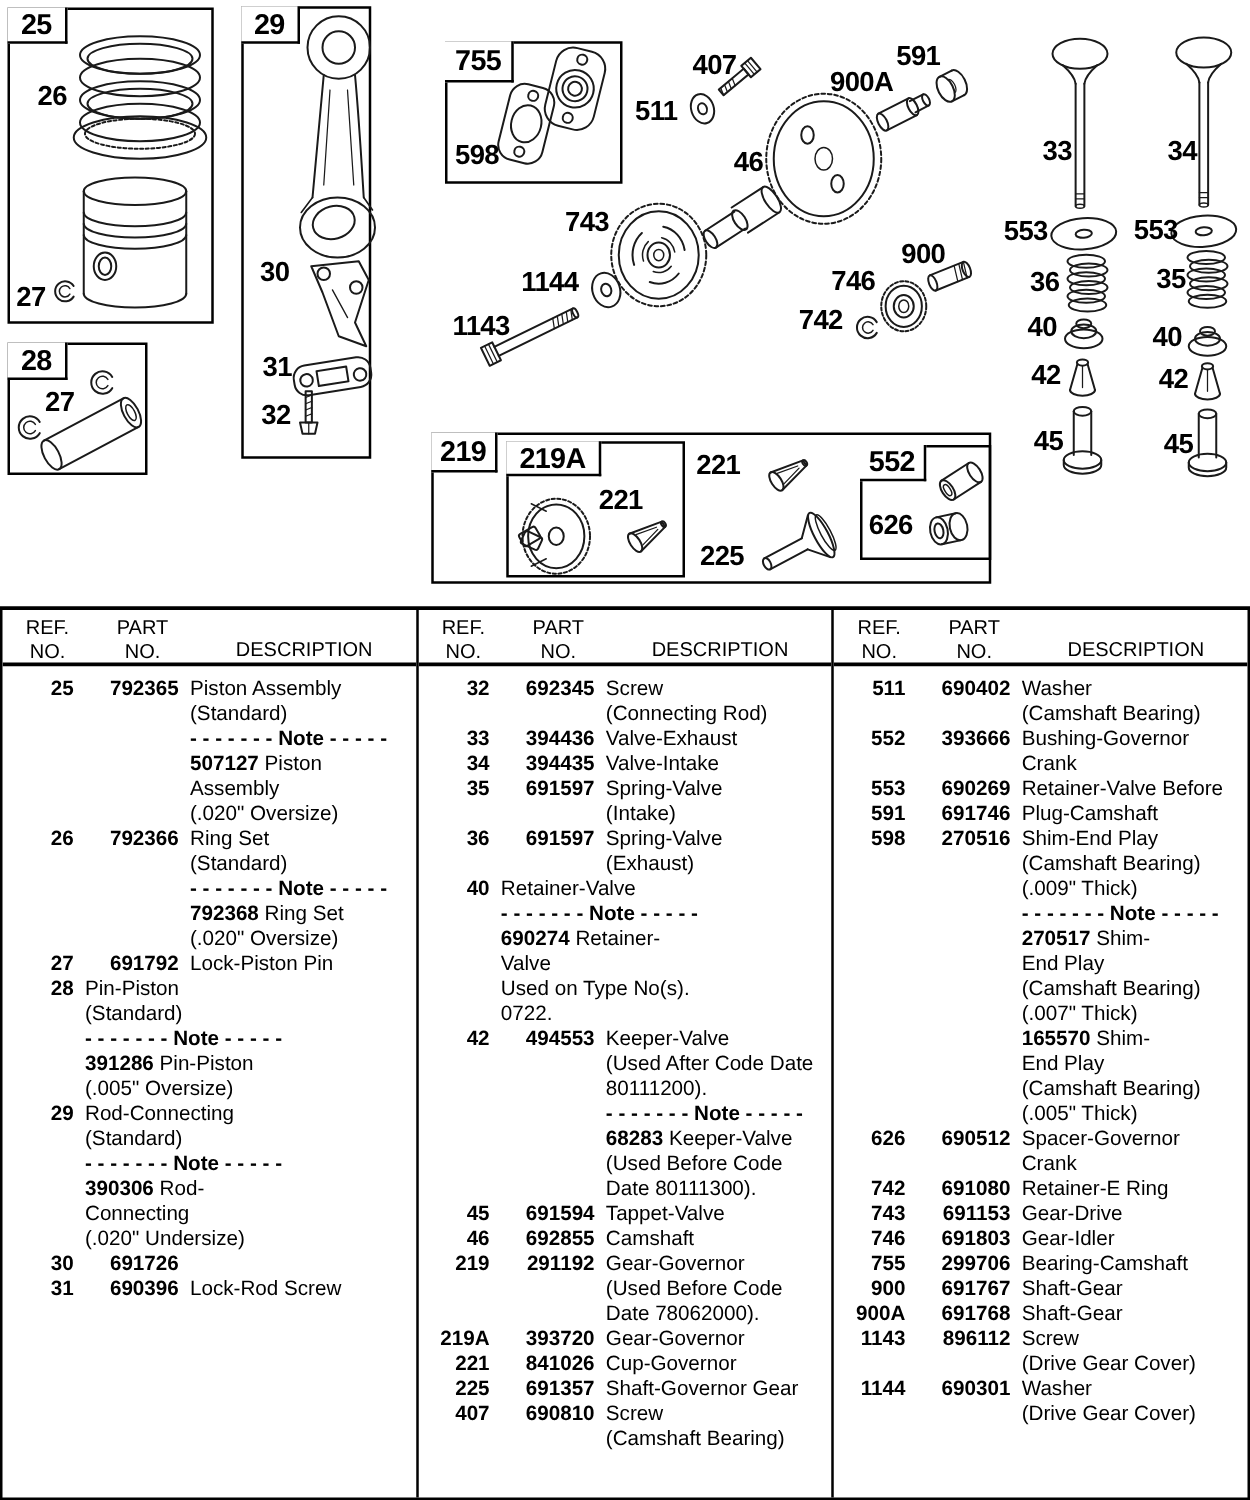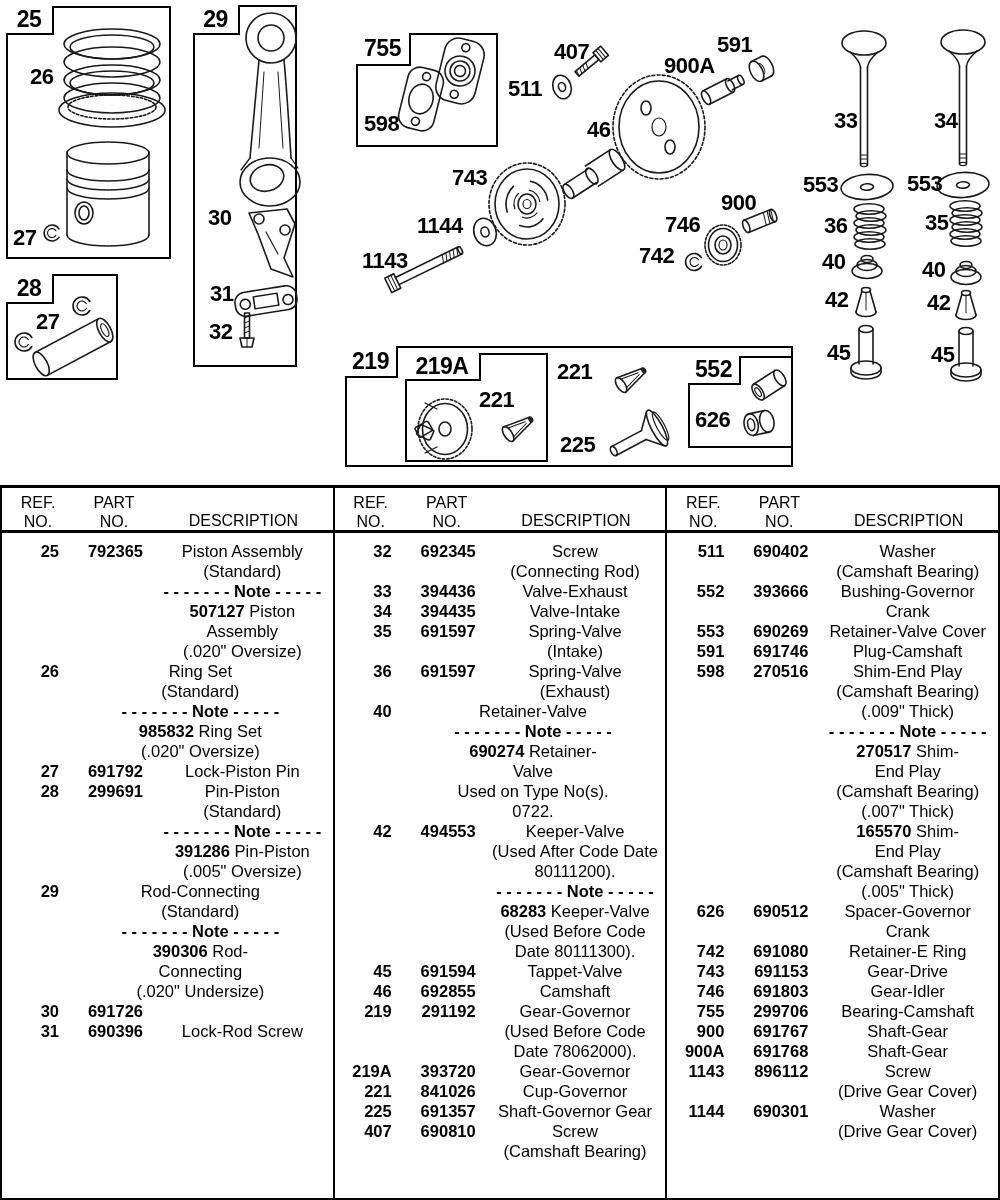--- a/index.html
+++ b/index.html
@@ -27,21 +27,21 @@
   .t-col { flex:1 1 0; min-width:0; overflow:hidden; }
   .t-col + .t-col { border-left:2px solid #000; }
   .t-head { height:45px; box-sizing:border-box; border-bottom:3px solid #000; display:flex; padding-top:5px; font-size:16px; line-height:19px; }
   .h-ref  { width:72px; flex:none; display:flex; flex-direction:column; align-items:center; }
   .h-part { width:80px; flex:none; display:flex; flex-direction:column; align-items:center; }
   .h-desc { flex:1; display:flex; align-items:flex-end; justify-content:center; padding-bottom:0; }
   .t-rows { padding-top:8px; }
   .t-row { display:flex; font-size:16.5px; line-height:20px; }
   .cell-ref  { width:57px; flex:none; text-align:right; font-weight:bold; }
   .cell-part { width:84px; flex:none; text-align:right; font-weight:bold; }
-  .cell-desc { flex:1; min-width:0; margin-left:9px;text-align:center; }
+  .cell-desc { flex:1; min-width:0; margin-left:9px; }
   .desc-line { white-space:nowrap; }
   .desc-line .b { font-weight:bold; }
 </style>
 </head>
 <body>
 
 <div class="diagram">
   <div class="box-layer">
       <div class="part-box" style="left: 6px; top: 6px; width: 165px; height: 253px;">
         <div class="part-box-label" style="width: 48px; height: 29px;">25</div>
@@ -463,38 +463,38 @@
             <div class="desc-line"><span>Piston Assembly</span></div>
             <div class="desc-line"><span>(Standard)</span></div>
             <div class="desc-line"><span class="b">- - - - - - - Note - - - - -</span></div>
             <div class="desc-line"><span class="b">507127</span><span> Piston</span></div>
             <div class="desc-line"><span>Assembly</span></div>
             <div class="desc-line"><span>(.020" Oversize)</span></div>
           </span>
         </div>
         <div class="t-row">
           <span class="cell-ref">26</span>
+          <span class="cell-part">792366</span>
           <span class="cell-desc">
             <div class="desc-line"><span>Ring Set</span></div>
             <div class="desc-line"><span>(Standard)</span></div>
             <div class="desc-line"><span class="b">- - - - - - - Note - - - - -</span></div>
-            <div class="desc-line"><span class="b">985832</span><span> Ring Set</span></div>
+            <div class="desc-line"><span class="b">792368</span><span> Ring Set</span></div>
             <div class="desc-line"><span>(.020" Oversize)</span></div>
           </span>
         </div>
         <div class="t-row">
           <span class="cell-ref">27</span>
           <span class="cell-part">691792</span>
           <span class="cell-desc">
             <div class="desc-line"><span>Lock-Piston Pin</span></div>
           </span>
         </div>
         <div class="t-row">
           <span class="cell-ref">28</span>
-          <span class="cell-part">299691</span>
           <span class="cell-desc">
             <div class="desc-line"><span>Pin-Piston</span></div>
             <div class="desc-line"><span>(Standard)</span></div>
             <div class="desc-line"><span class="b">- - - - - - - Note - - - - -</span></div>
             <div class="desc-line"><span class="b">391286</span><span> Pin-Piston</span></div>
             <div class="desc-line"><span>(.005" Oversize)</span></div>
           </span>
         </div>
         <div class="t-row">
           <span class="cell-ref">29</span>
@@ -681,21 +681,21 @@
           <span class="cell-part">393666</span>
           <span class="cell-desc">
             <div class="desc-line"><span>Bushing-Governor</span></div>
             <div class="desc-line"><span>Crank</span></div>
           </span>
         </div>
         <div class="t-row">
           <span class="cell-ref">553</span>
           <span class="cell-part">690269</span>
           <span class="cell-desc">
-            <div class="desc-line"><span>Retainer-Valve Cover</span></div>
+            <div class="desc-line"><span>Retainer-Valve Before</span></div>
           </span>
         </div>
         <div class="t-row">
           <span class="cell-ref">591</span>
           <span class="cell-part">691746</span>
           <span class="cell-desc">
             <div class="desc-line"><span>Plug-Camshaft</span></div>
           </span>
         </div>
         <div class="t-row">

